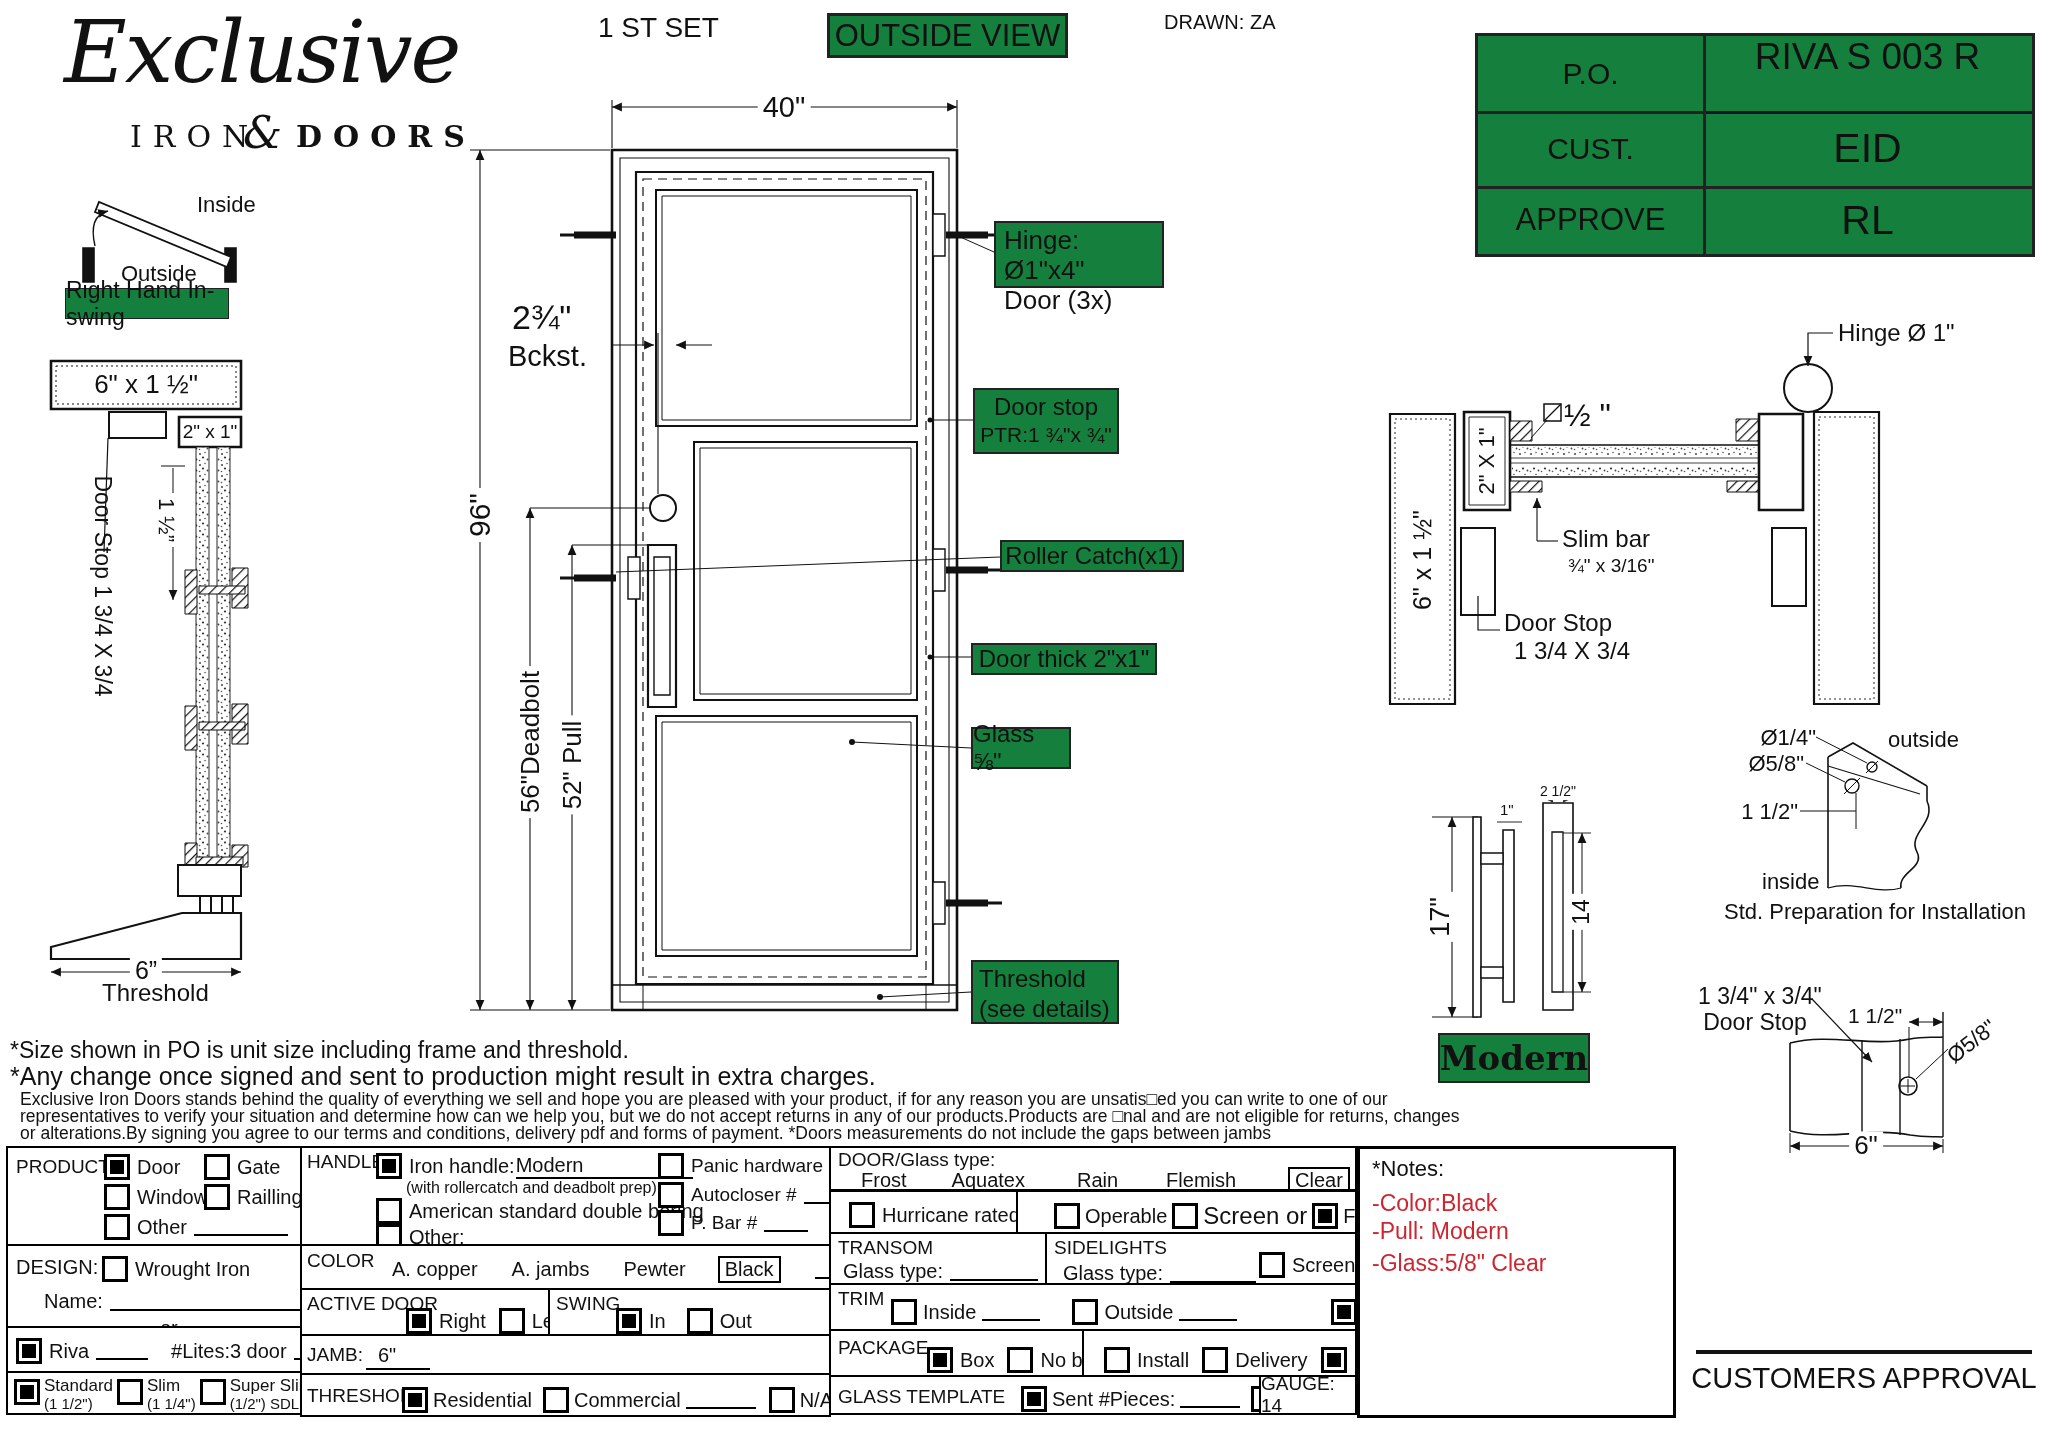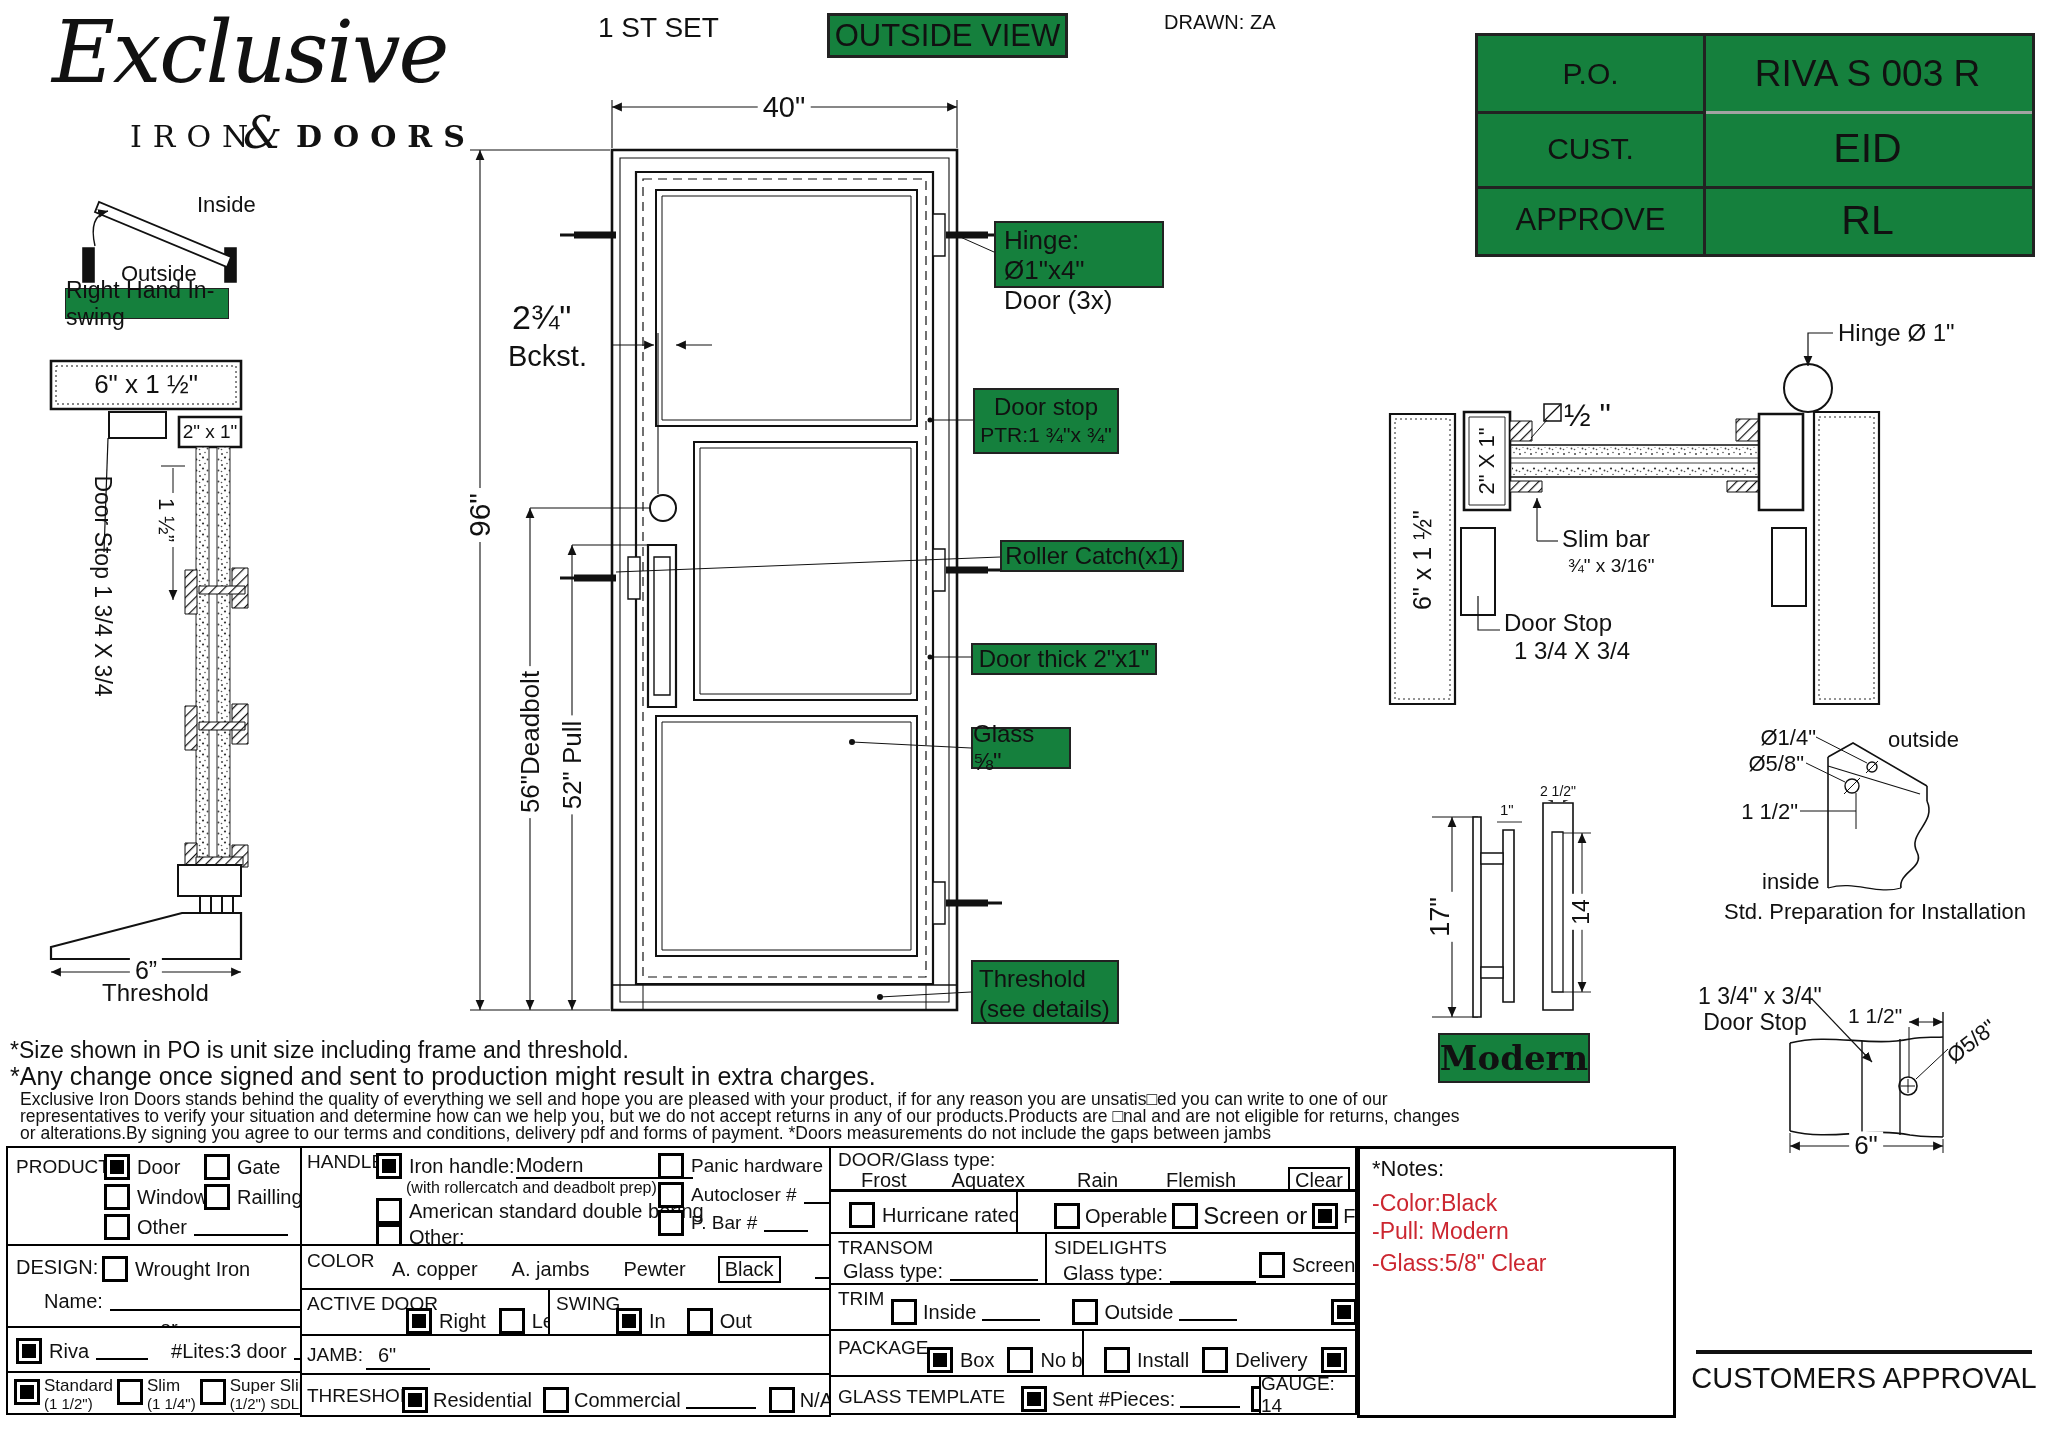--- a/index.html
+++ b/index.html
@@ -232,36 +232,36 @@
     <line x1="1909" y1="1027" x2="1909" y2="1077" stroke-width="1"></line>
     <line x1="1812" y1="999" x2="1872" y2="1062" stroke-width="1.2" marker-end="url(#arr)"></line>
     <line x1="1916" y1="1079" x2="1948" y2="1049" stroke-width="1"></line>
     <line x1="1790" y1="1146" x2="1943" y2="1146" stroke-width="1.1" marker-start="url(#arr)" marker-end="url(#arr)"></line>
     <line x1="1790" y1="1133" x2="1790" y2="1153" stroke-width="1"></line>
     <line x1="1943" y1="1139" x2="1943" y2="1153" stroke-width="1"></line>
   </g>
 </g>
 </svg>
 
-<div class="lbl serif" style="left:52px;top:4px;font-size:86px;font-style:italic;letter-spacing:-2px">Exclusive</div>
+<div class="lbl serif" style="left:64px;top:4px;font-size:86px;font-style:italic;letter-spacing:-2px">Exclusive</div>
 <div class="lbl serif" style="left:130px;top:120px;font-size:30px;letter-spacing:11px">IRON</div>
 <div class="lbl serif" style="left:243px;top:108px;font-size:44px;font-style:italic">&amp;</div>
 <div class="lbl serif" style="left:296px;top:120px;font-size:30px;letter-spacing:11px;font-weight:bold">DOORS</div>
 
 <div class="lbl" style="left:598px;top:12px;font-size:28px">1 ST SET</div>
 <div class="obox" style="left:827px;top:13px;width:241px;height:45px;border-width:3px;display:flex;align-items:center;justify-content:center">
   <span style="font-size:31px">OUTSIDE VIEW</span>
 </div>
 <div class="lbl" style="left:1164px;top:11px;font-size:20px">DRAWN: ZA</div>
 
 <div class="obox" style="left:1475px;top:33px;width:560px;height:224px;border-width:3px">
   <div style="position:absolute;left:0;top:0;width:225px;height:75px;border-right:3px solid #222;border-bottom:3px solid #222;display:flex;align-items:center;justify-content:center">
         <span style="font-size:30px">P.O.</span>
       </div>
-  <div style="position:absolute;left:225px;top:0;right:0;height:75px;border-bottom:3px solid #a3a3a3;display:flex;align-items:center;justify-content:center">
+  <div style="position:absolute;left:225px;top:0;right:0;height:75px;border-bottom:3px solid #0f172a;display:flex;justify-content:center">
         <span style="font-size:37px">RIVA S 003 R</span>
       </div>
   <div style="position:absolute;left:0;top:75px;width:225px;height:75px;border-right:3px solid #222;border-bottom:3px solid #222;display:flex;align-items:center;justify-content:center">
         <span style="font-size:30px">CUST.</span>
       </div>
   <div style="position:absolute;left:225px;top:75px;right:0;height:75px;border-bottom:3px solid #222;display:flex;align-items:center;justify-content:center">
         <span style="font-size:41px">EID</span>
       </div>
   <div style="position:absolute;left:0;top:150px;width:225px;bottom:0;border-right:3px solid #222;display:flex;align-items:center;justify-content:center">
         <span style="font-size:31px">APPROVE</span>

